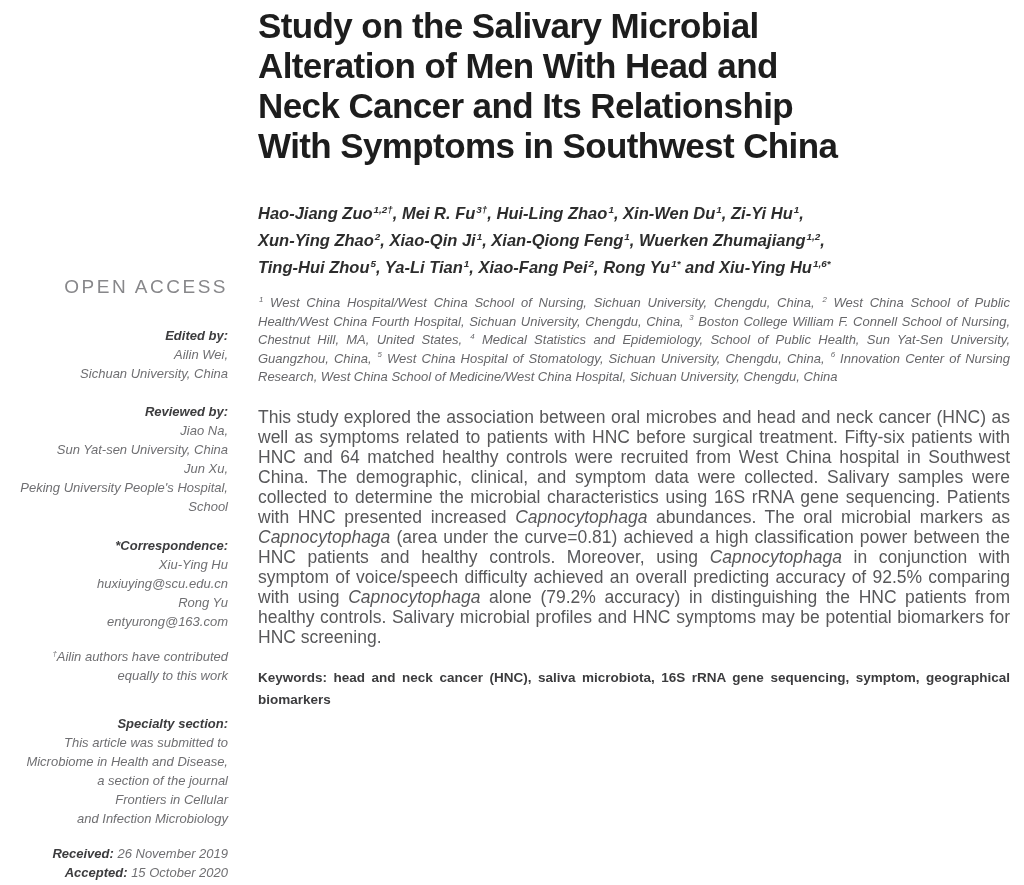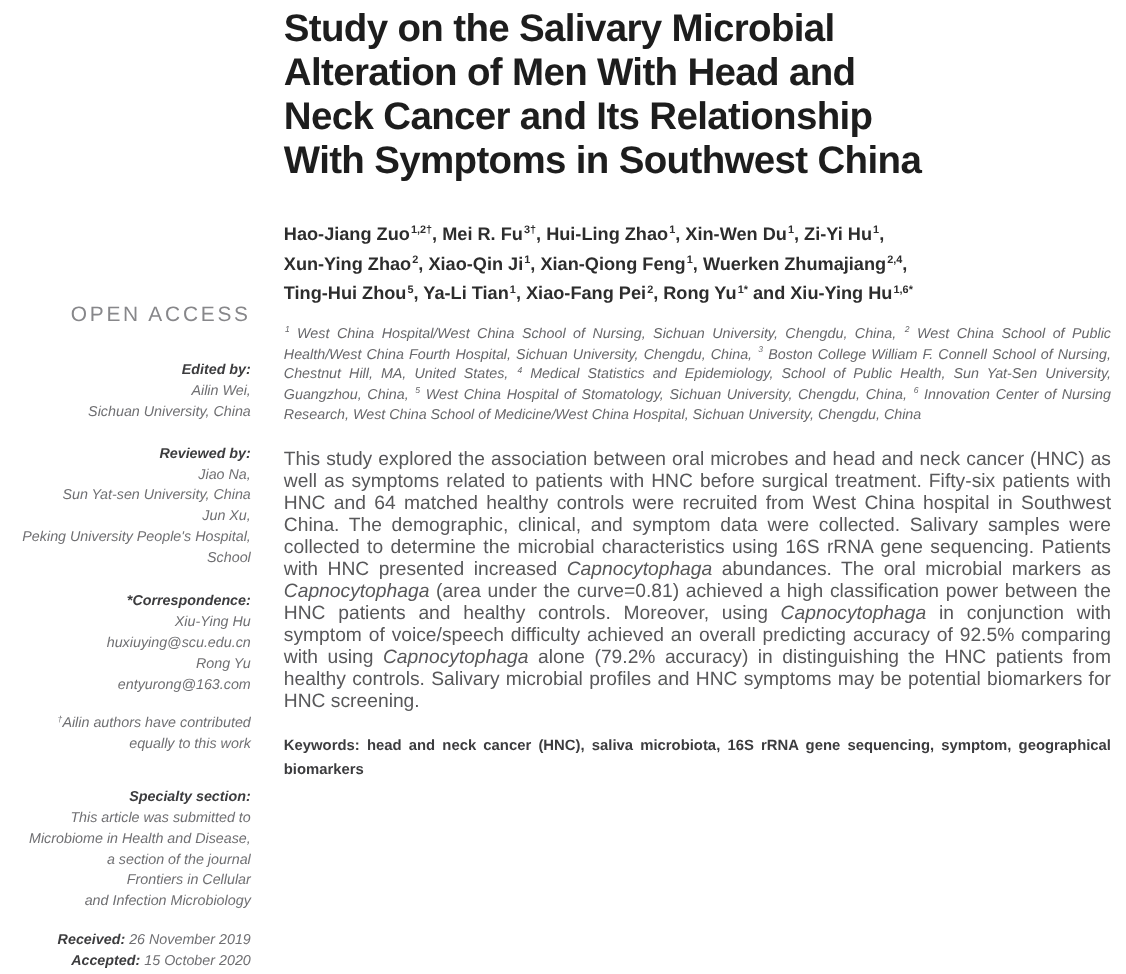--- a/index.html
+++ b/index.html
@@ -20,21 +20,21 @@
   .sb-block-4{margin-top:29px;}
   .sb-block-5{margin-top:16px;}
   .sb-label{font-weight:bold;color:var(--sidebar-label-color);}
   .seg-bold{font-weight:bold;color:var(--sidebar-label-color);}
 
   
   .main{flex:1;box-sizing:border-box;padding:6px 14px 0 30px;}
   .title{margin:0 0 34px 0;font-size:35px;line-height:40px;font-weight:bold;
          letter-spacing:-0.6px;color:var(--title-color);}
   .authors{margin:0 0 13px 0;font-size:16.5px;line-height:27px;font-weight:bold;
-           color:var(--authors-color);}
+           font-style:italic;color:var(--authors-color);}
   .affiliations{margin:0 0 20px 0;font-size:13px;line-height:18.5px;font-style:italic;
                 color:var(--affiliations-color);text-align:justify;}
   .abstract{margin:0 0 20px 0;font-size:17.5px;line-height:20px;
             color:var(--abstract-color);text-align:justify;}
   .keywords{margin:0;font-size:13.5px;line-height:22px;font-weight:bold;
             color:var(--keywords-color);text-align:justify;}
 
   sup{font-size:60%;line-height:0;vertical-align:super;margin-left:1px;}
   .seg-italic{font-style:italic;}
 </style>
@@ -89,21 +89,21 @@
   <main class="main">
     <h1 class="title">
         <div>Study on the Salivary Microbial</div>
         <div>Alteration of Men With Head and</div>
         <div>Neck Cancer and Its Relationship</div>
         <div>With Symptoms in Southwest China</div>
       </h1>
 
     <div class="authors">
         <div><span>Hao-Jiang Zuo</span><sup>1,2†</sup><span>, Mei R. Fu</span><sup>3†</sup><span>, Hui-Ling Zhao</span><sup>1</sup><span>, Xin-Wen Du</span><sup>1</sup><span>, Zi-Yi Hu</span><sup>1</sup><span>,</span></div>
-        <div><span>Xun-Ying Zhao</span><sup>2</sup><span>, Xiao-Qin Ji</span><sup>1</sup><span>, Xian-Qiong Feng</span><sup>1</sup><span>, Wuerken Zhumajiang</span><sup>2,4</sup><span>,</span></div>
+        <div><span>Xun-Ying Zhao</span><sup>2</sup><span>, Xiao-Qin Ji</span><sup>1</sup><span>, Xian-Qiong Feng</span><sup>1</sup><span>, Wuerken Zhumajiang</span><sup>1,2</sup><span>,</span></div>
         <div><span>Ting-Hui Zhou</span><sup>5</sup><span>, Ya-Li Tian</span><sup>1</sup><span>, Xiao-Fang Pei</span><sup>2</sup><span>, Rong Yu</span><sup>1*</sup><span> and Xiu-Ying Hu</span><sup>1,6*</sup></div>
       </div>
 
     <p class="affiliations"><sup>1</sup><span> West China Hospital/West China School of Nursing, Sichuan University, Chengdu, China, </span><sup>2</sup><span> West China School of Public Health/West China Fourth Hospital, Sichuan University, Chengdu, China, </span><sup>3</sup><span> Boston College William F. Connell School of Nursing, Chestnut Hill, MA, United States, </span><sup>4</sup><span> Medical Statistics and Epidemiology, School of Public Health, Sun Yat-Sen University, Guangzhou, China, </span><sup>5</sup><span> West China Hospital of Stomatology, Sichuan University, Chengdu, China, </span><sup>6</sup><span> Innovation Center of Nursing Research, West China School of Medicine/West China Hospital, Sichuan University, Chengdu, China</span></p>
 
     <p class="abstract"><span>This study explored the association between oral microbes and head and neck cancer (HNC) as well as symptoms related to patients with HNC before surgical treatment. Fifty-six patients with HNC and 64 matched healthy controls were recruited from West China hospital in Southwest China. The demographic, clinical, and symptom data were collected. Salivary samples were collected to determine the microbial characteristics using 16S rRNA gene sequencing. Patients with HNC presented increased </span><span class="seg-italic">Capnocytophaga</span><span> abundances. The oral microbial markers as </span><span class="seg-italic">Capnocytophaga</span><span> (area under the curve=0.81) achieved a high classification power between the HNC patients and healthy controls. Moreover, using </span><span class="seg-italic">Capnocytophaga</span><span> in conjunction with symptom of voice/speech difficulty achieved an overall predicting accuracy of 92.5% comparing with using </span><span class="seg-italic">Capnocytophaga</span><span> alone (79.2% accuracy) in distinguishing the HNC patients from healthy controls. Salivary microbial profiles and HNC symptoms may be potential biomarkers for HNC screening.</span></p>
 
     <p class="keywords"><span>Keywords: head and neck cancer (HNC), saliva microbiota, 16S rRNA gene sequencing, symptom, geographical biomarkers</span></p>
   </main>
 

